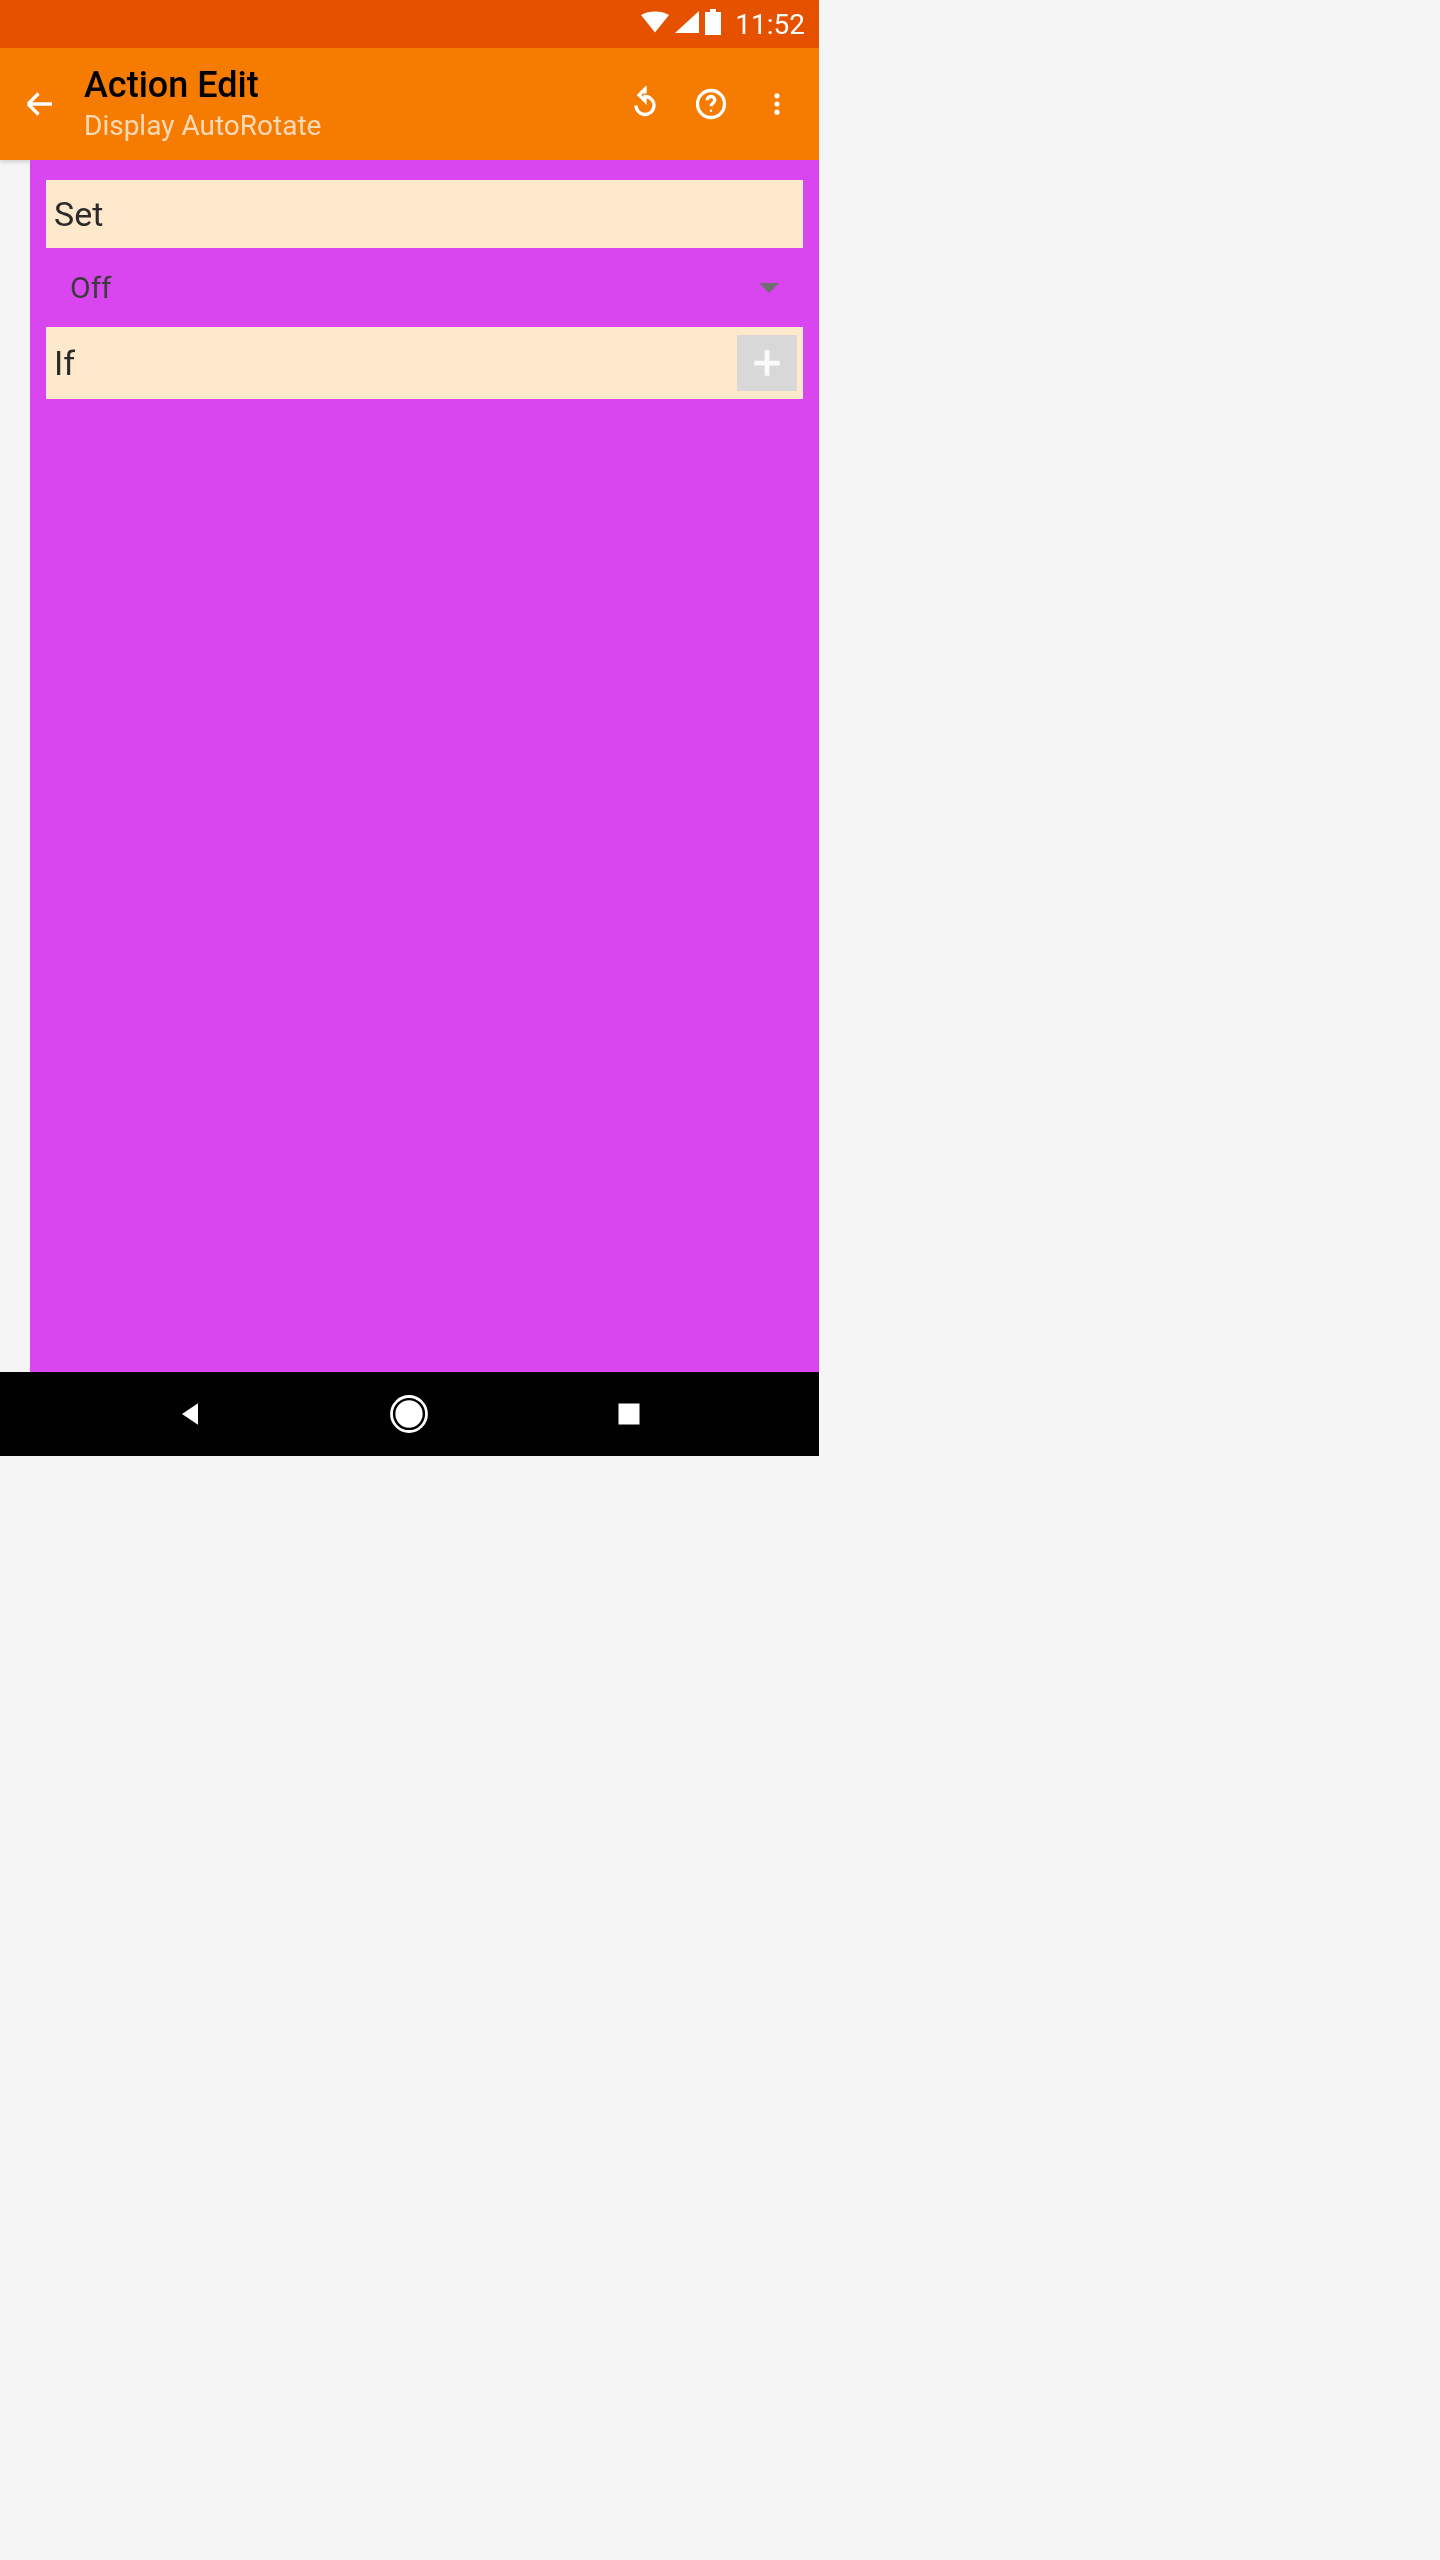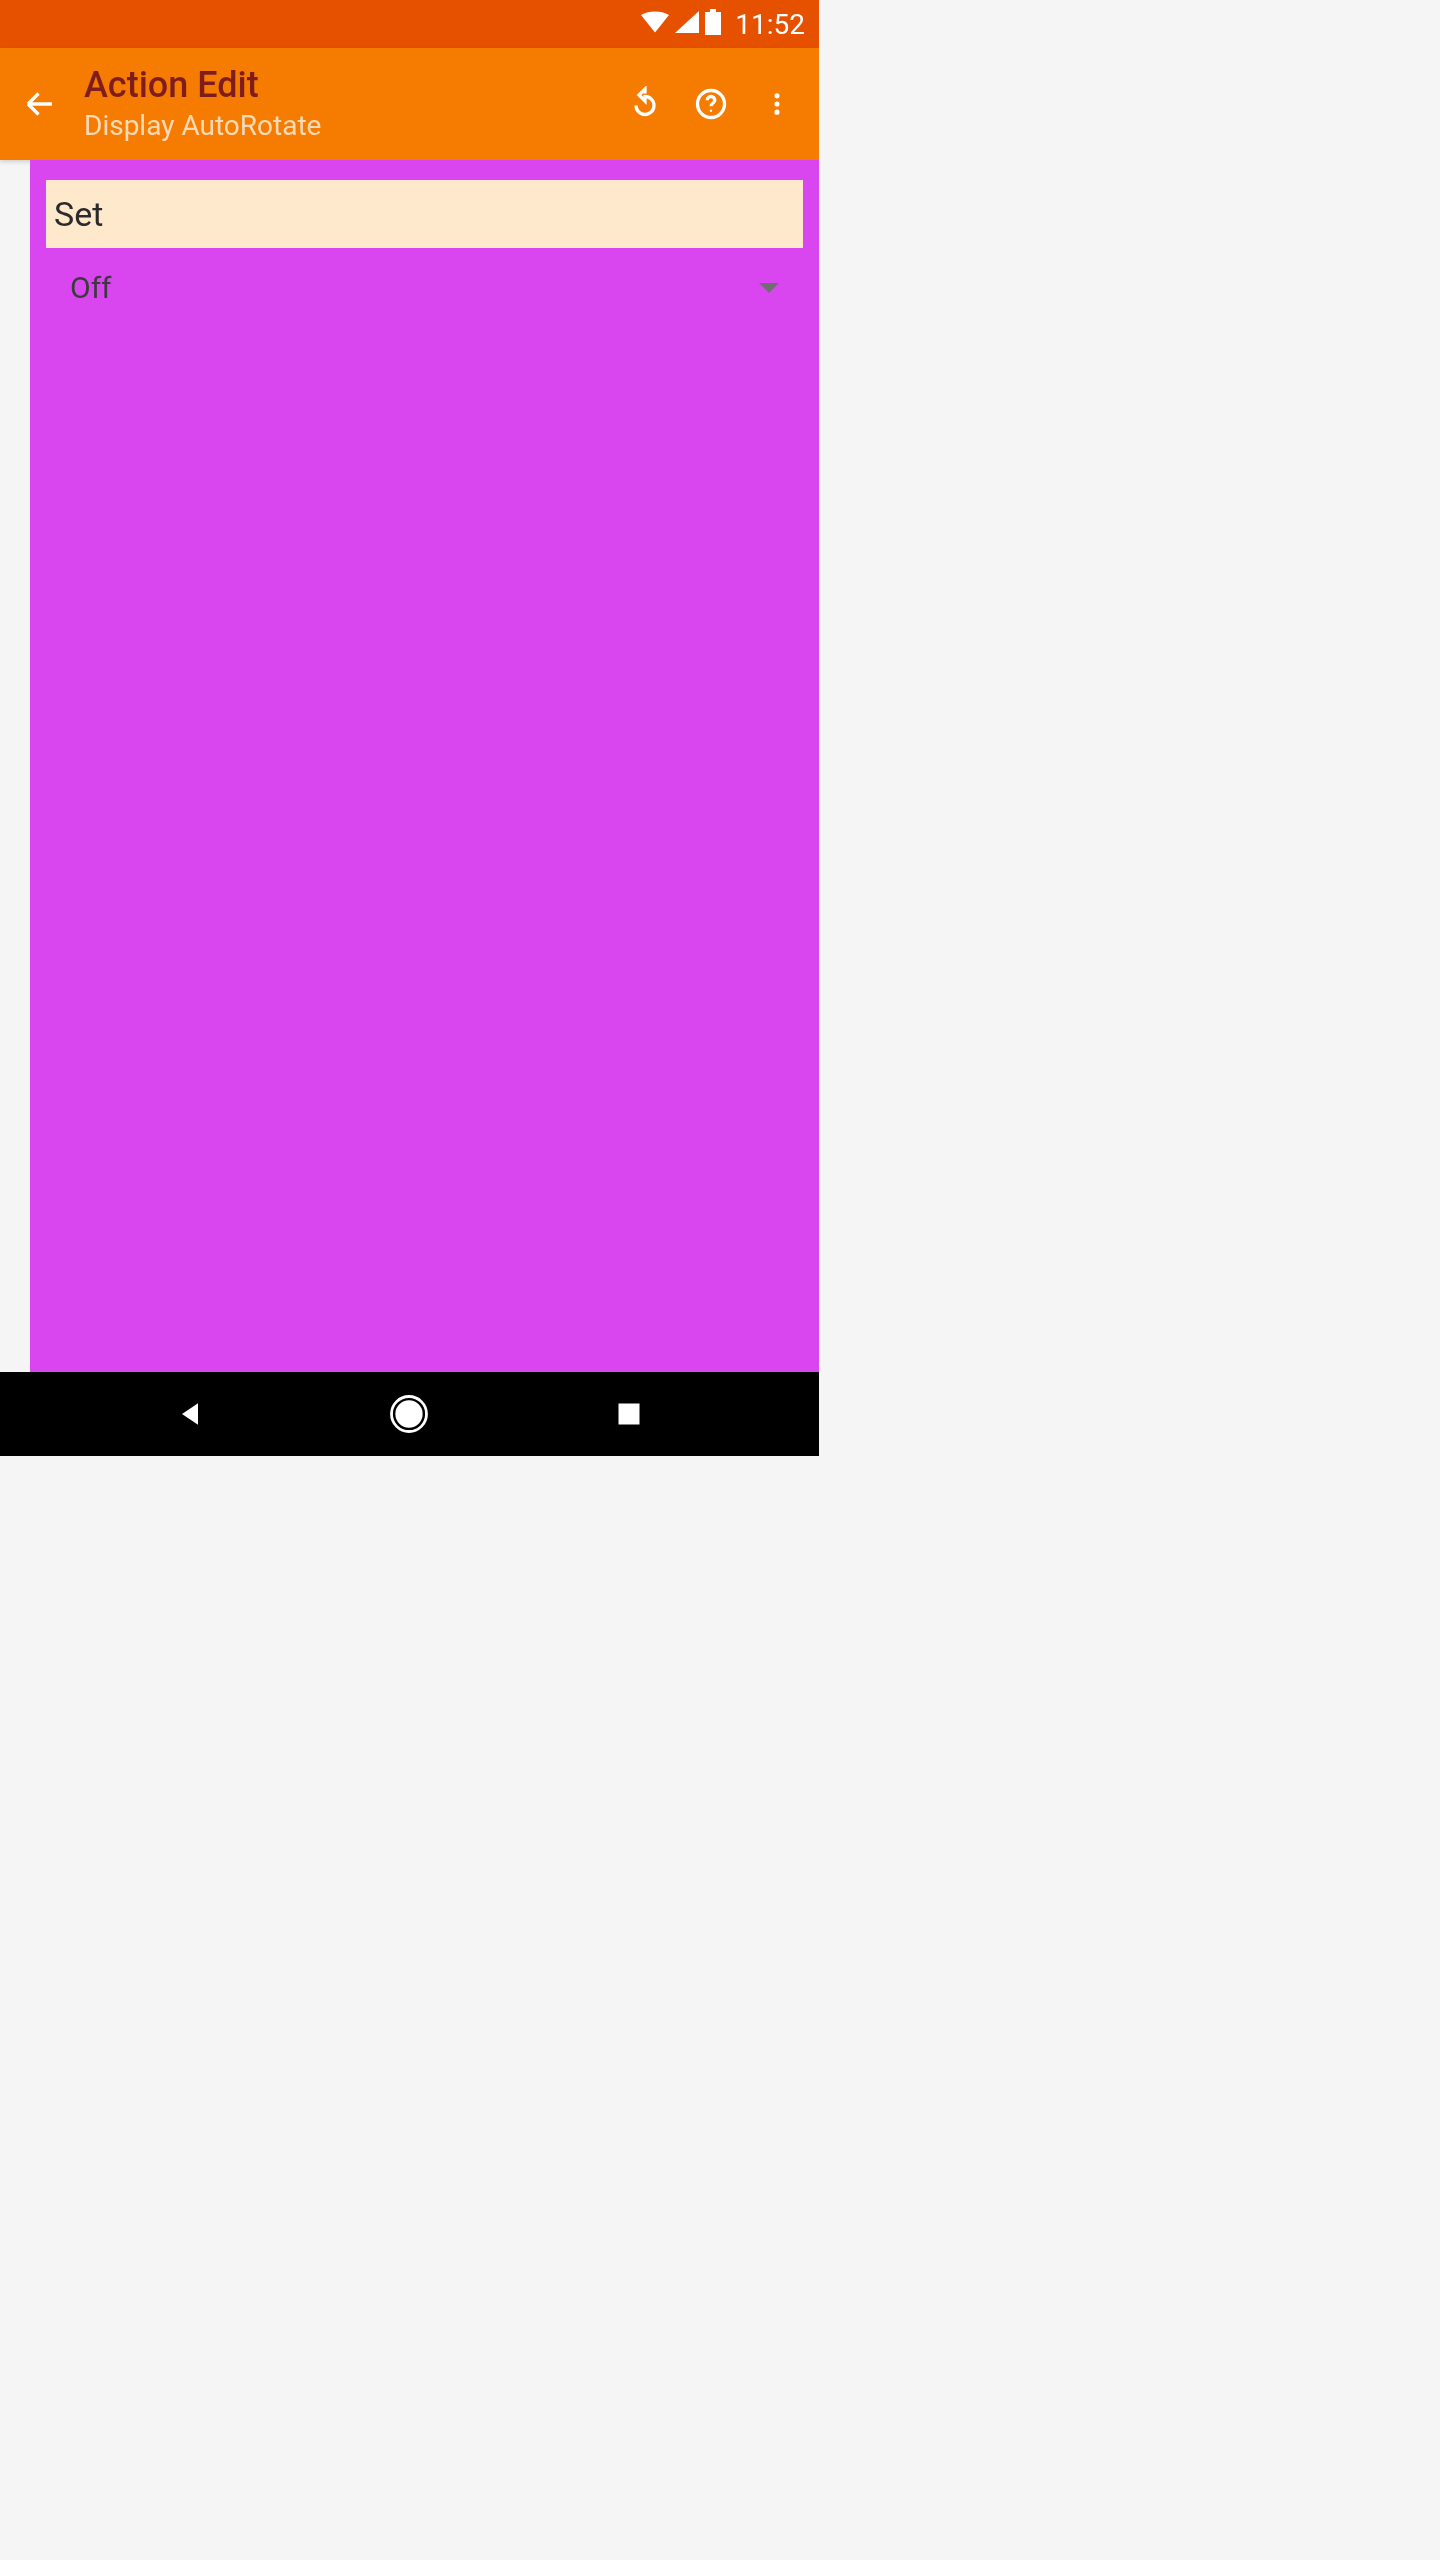--- a/index.html
+++ b/index.html
@@ -49,21 +49,21 @@
       cursor: pointer;
       margin-right: 20px;
     }
     .app-bar .titles {
       flex: 1;
       display: flex;
       flex-direction: column;
       justify-content: center;
     }
     .app-bar .title {
-      color: #7f1d1d;
+      color: #000000;
       font-size: 36px;
       font-weight: 500;
       line-height: 1.1;
     }
     .app-bar .subtitle {
       color: rgba(255,255,255,0.72);
       font-size: 28px;
       font-weight: 400;
       margin-top: 4px;
     }
@@ -209,20 +209,28 @@
 </div>
 
 <div class="content">
   <div class="section-header">
     <span>Set</span>
   </div>
   <div class="dropdown-row">
     <span class="dropdown-value">Off</span>
     <span class="dropdown-caret"></span>
   </div>
+  <div class="section-header with-action">
+    <span>If</span>
+    <div class="plus-btn">
+      <svg width="38" height="38" viewBox="0 0 24 24" fill="none" stroke-width="3">
+        <path d="M12 4 V20 M4 12 H20"></path>
+      </svg>
+    </div>
+  </div>
 </div>
 
 <div class="nav-bar">
   <div class="nav-btn">
     <svg width="32" height="32" viewBox="0 0 24 24" fill="white">
       <path d="M18 4 L6 12 L18 20 Z"></path>
     </svg>
   </div>
   <div class="nav-btn">
     <svg width="42" height="42" viewBox="0 0 24 24" fill="none" stroke="white" stroke-width="1.6">

